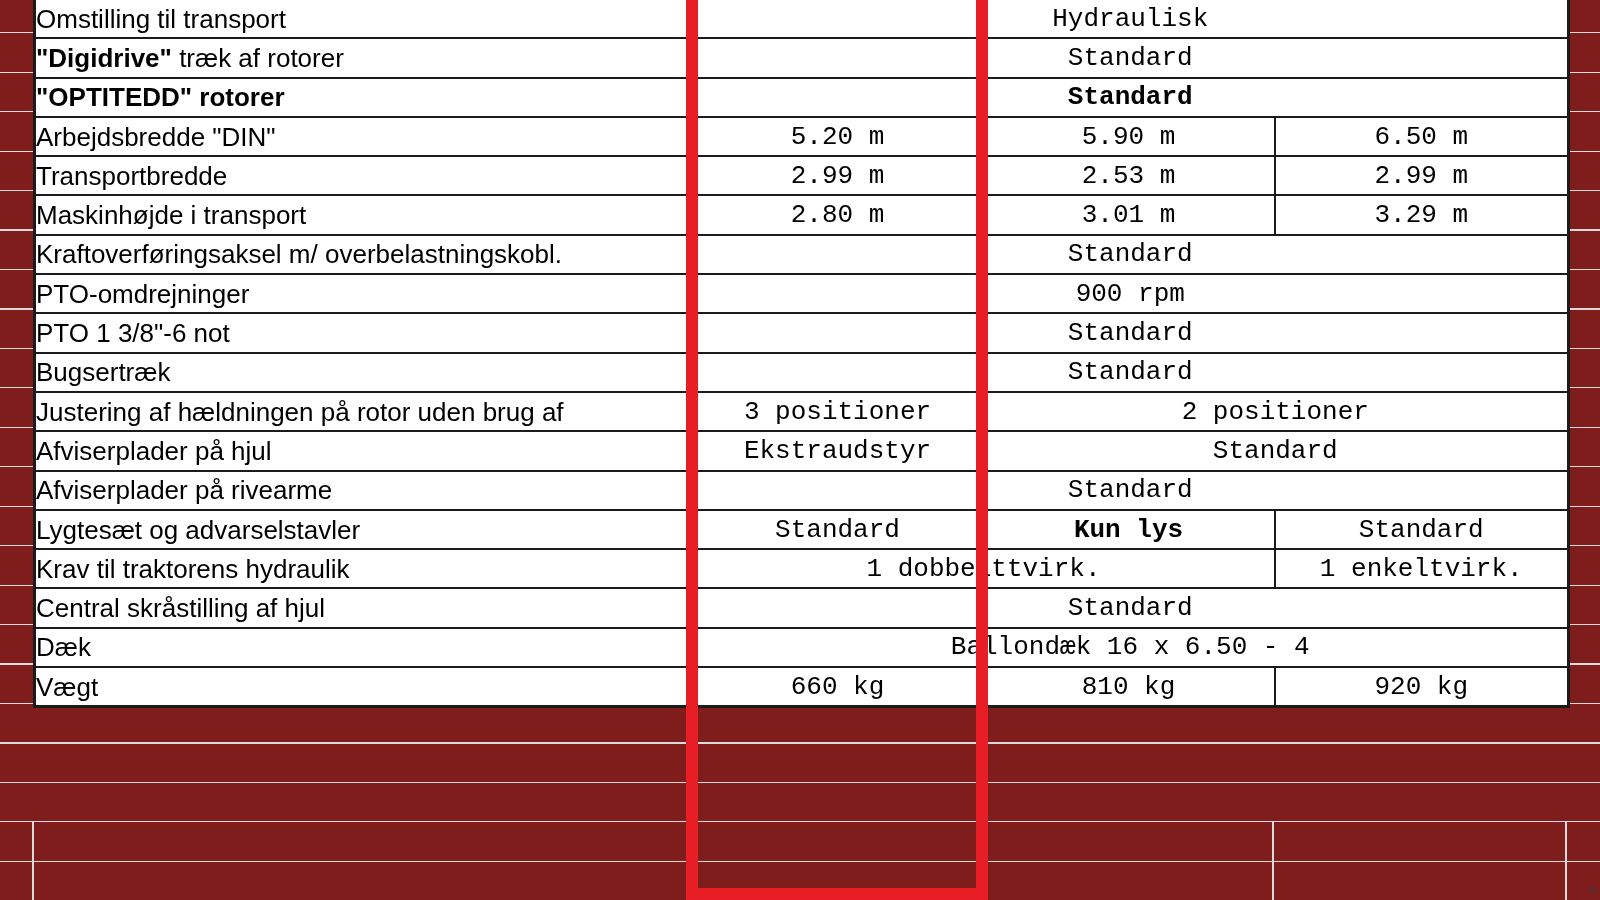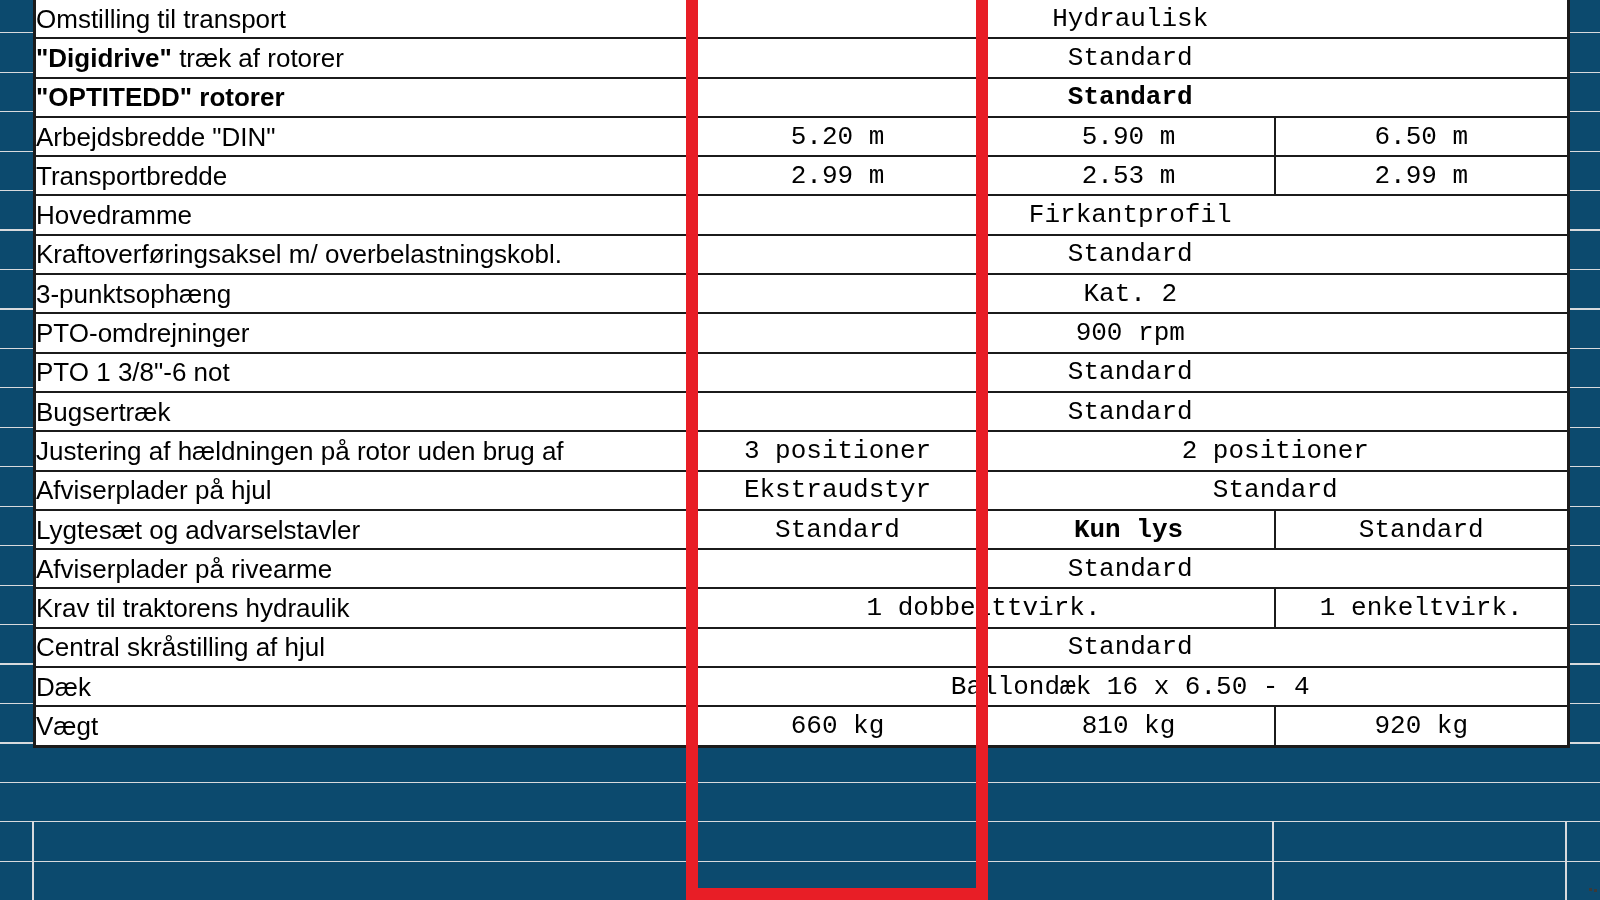--- a/index.html
+++ b/index.html
@@ -1,20 +1,20 @@
 <!DOCTYPE html>
 <html><head>
 <meta charset="utf-8">
 <style>
   html, body { margin: 0; padding: 0; background: #fff; }
   .screen {
     position: relative;
     width: 1600px;
     height: 900px;
-    background: #0c4a6e;
+    background: #7f1d1d;
     overflow: hidden;
     font-family: "Liberation Sans", sans-serif;
     color: #000;
   }
   
   .gridlayer {
     position: absolute;
     left: 0; top: -6px;
     width: 1600px; height: 912px;
     background: repeating-linear-gradient(
@@ -105,30 +105,28 @@
           <td class="val">5.90 m</td>
           <td class="val">6.50 m</td>
         </tr>
         <tr>
           <td class="label"><span>Transportbredde</span></td>
           <td class="val">2.99 m</td>
           <td class="val">2.53 m</td>
           <td class="val">2.99 m</td>
         </tr>
         <tr>
-          <td class="label"><span>Hovedramme</span></td>
-          <td class="val" colspan="3">Firkantprofil</td>
+          <td class="label"><span>Maskinhøjde i transport</span></td>
+          <td class="val">2.80 m</td>
+          <td class="val">3.01 m</td>
+          <td class="val">3.29 m</td>
         </tr>
         <tr>
           <td class="label"><span>Kraftoverføringsaksel m/ overbelastningskobl.</span></td>
           <td class="val" colspan="3">Standard</td>
-        </tr>
-        <tr>
-          <td class="label"><span>3-punktsophæng</span></td>
-          <td class="val" colspan="3">Kat. 2</td>
         </tr>
         <tr>
           <td class="label"><span>PTO-omdrejninger</span></td>
           <td class="val" colspan="3">900 rpm</td>
         </tr>
         <tr>
           <td class="label"><span>PTO 1 3/8"-6 not</span></td>
           <td class="val" colspan="3">Standard</td>
         </tr>
         <tr>
@@ -139,28 +137,28 @@
           <td class="label"><span>Justering af hældningen på rotor uden brug af</span></td>
           <td class="val">3 positioner</td>
           <td class="val" colspan="2">2 positioner</td>
         </tr>
         <tr>
           <td class="label"><span>Afviserplader på hjul</span></td>
           <td class="val">Ekstraudstyr</td>
           <td class="val" colspan="2">Standard</td>
         </tr>
         <tr>
+          <td class="label"><span>Afviserplader på rivearme</span></td>
+          <td class="val" colspan="3">Standard</td>
+        </tr>
+        <tr>
           <td class="label"><span>Lygtesæt og advarselstavler</span></td>
           <td class="val">Standard</td>
           <td class="val b">Kun lys</td>
           <td class="val">Standard</td>
-        </tr>
-        <tr>
-          <td class="label"><span>Afviserplader på rivearme</span></td>
-          <td class="val" colspan="3">Standard</td>
         </tr>
         <tr>
           <td class="label"><span>Krav til traktorens hydraulik</span></td>
           <td class="val" colspan="2">1 dobbelttvirk.</td>
           <td class="val">1 enkeltvirk.</td>
         </tr>
         <tr>
           <td class="label"><span>Central skråstilling af hjul</span></td>
           <td class="val" colspan="3">Standard</td>
         </tr>

